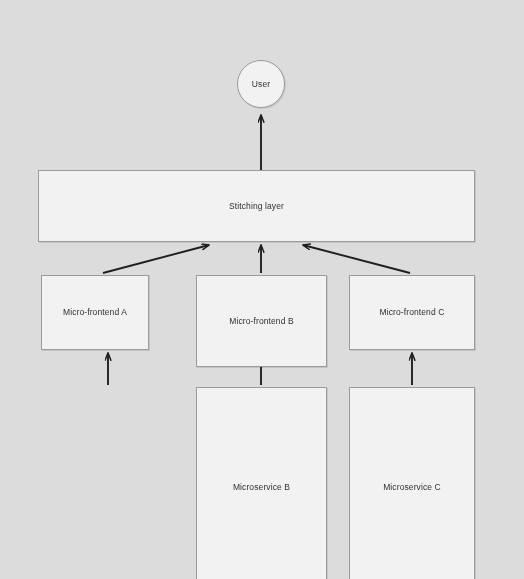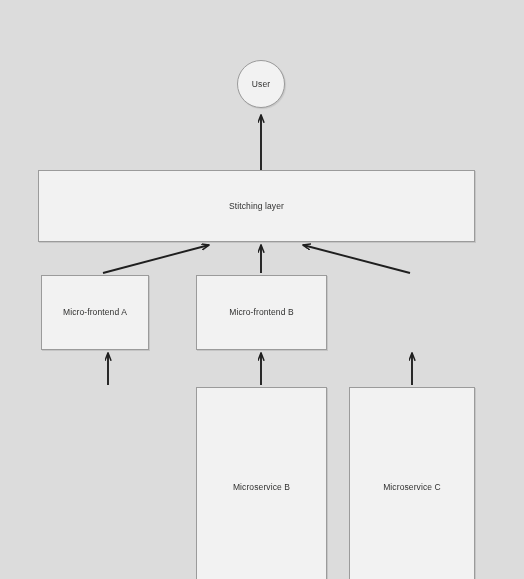--- a/index.html
+++ b/index.html
@@ -61,21 +61,21 @@
   #node-mfe-a {
     left: 41px;
     top: 243px;
     width: 108px;
     height: 75px;
   }
   #node-mfe-b {
     left: 196px;
     top: 243px;
     width: 131px;
-    height: 75px;
+    height: 92px;
   }
   #node-mfe-c {
     left: 349px;
     top: 243px;
     width: 126px;
     height: 75px;
   }
   #node-ms-a {
     left: 41px;
     top: 355px;
@@ -133,20 +133,23 @@
   </div>
 
   <div class="node" id="node-mfe-a">
     <span class="node-label">Micro-frontend A</span>
   </div>
 
   <div class="node" id="node-mfe-b">
     <span class="node-label">Micro-frontend B</span>
   </div>
 
+  <div class="node" id="node-mfe-c">
+    <span class="node-label">Micro-frontend C</span>
+  </div>
 
 
   <div class="node" id="node-ms-b">
     <span class="node-label">Microservice B</span>
   </div>
 
   <div class="node" id="node-ms-c">
     <span class="node-label">Microservice C</span>
   </div>
 

